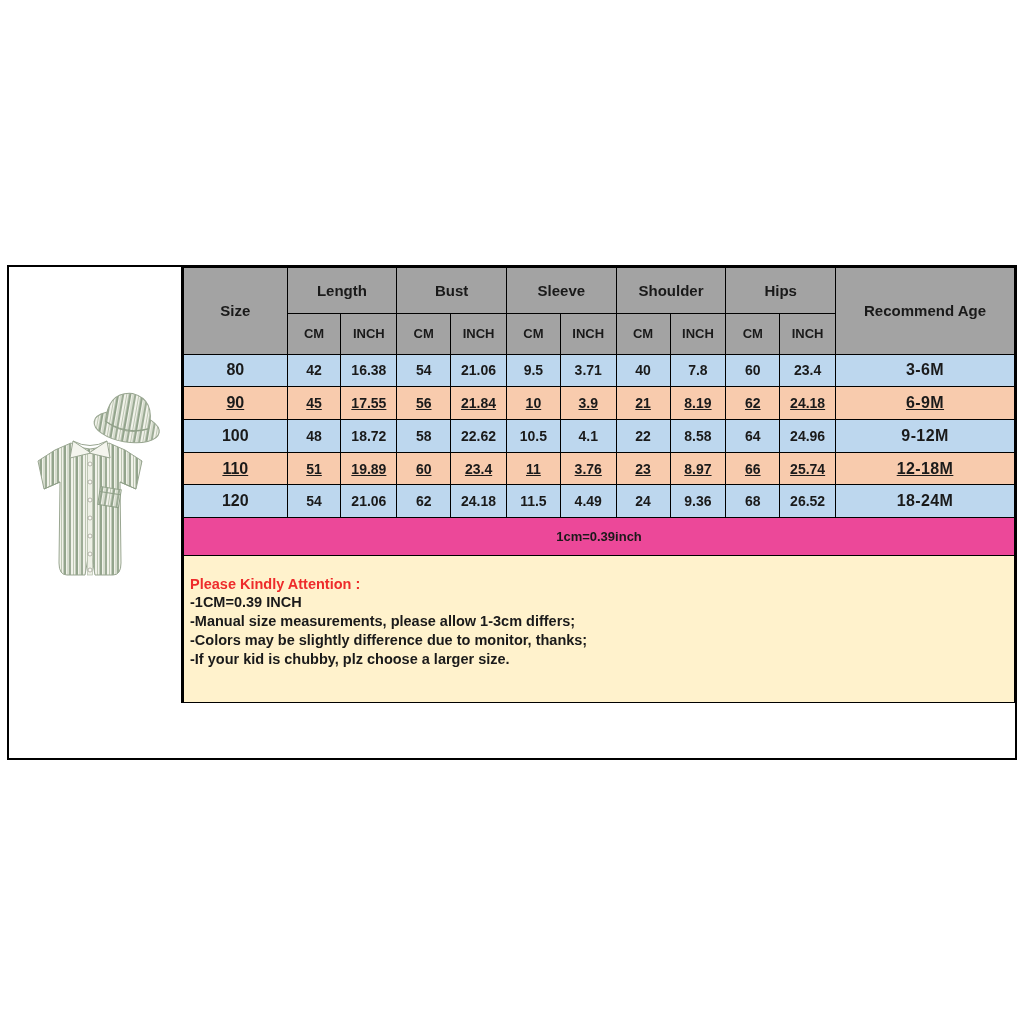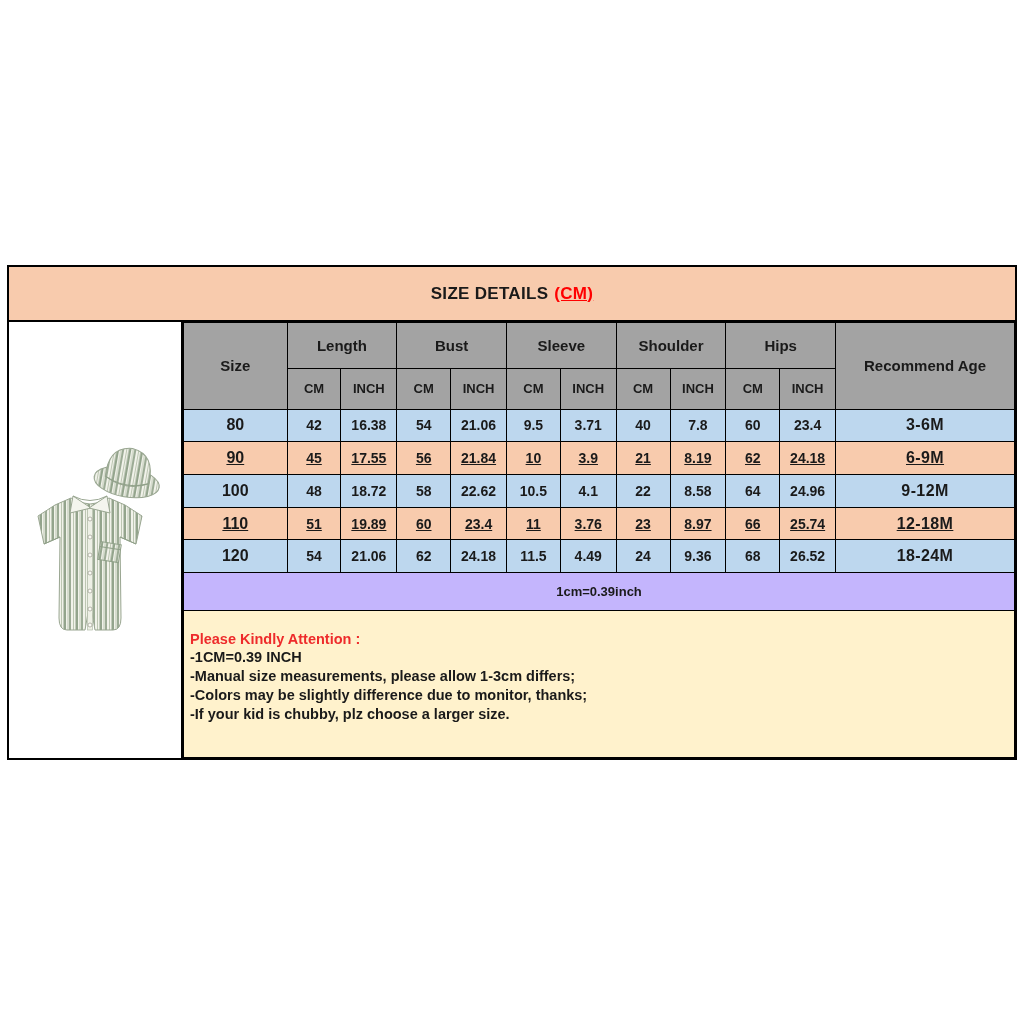--- a/index.html
+++ b/index.html
@@ -43,36 +43,32 @@
   th{background:#a3a3a3;text-align:center;}
   .group-th{font-size:15px;}
   .size-th{font-size:15px;}
   .age-th{font-size:15px;}
   .unit-th{font-size:13px;}
   td{font-size:14px;}
   td.size{font-size:16px;}
   td.age{font-size:16px;letter-spacing:.4px;}
   tr.blue td{background:#BDD7EE;}
   tr.peach td{background:#F8CBAD;text-decoration:underline;}
-  .note-cell{background:#c4b5fd;font-size:13px;}
+  .note-cell{background:#ec4899;font-size:13px;}
   .attn-cell{
     background:#FFF2CC;text-align:left;vertical-align:top;
     padding:19px 8px 0 6px;font-size:14.5px;line-height:18.8px;
   }
   .attn-heading{color:#ee2b2b;}
 </style>
 </head>
 <body>
 
 <div class="sheet">
 
-  <div class="title-band">
-    <span>SIZE DETAILS</span>
-    <span class="title-unit">(CM)</span>
-  </div>
 
   <div class="content">
 
     <div class="product-cell" title="Green striped short-sleeve baby romper with matching bucket hat">
       <svg width="174" height="436" viewBox="0 0 174 436">
         <defs>
           <pattern id="stripes" width="12" height="12" patternUnits="userSpaceOnUse">
             <rect width="12" height="12" fill="#f1f2ea"></rect>
             <rect x="0" width="2" height="12" fill="#9cab95"></rect>
             <rect x="4" width="1" height="12" fill="#bcc6b2"></rect>

